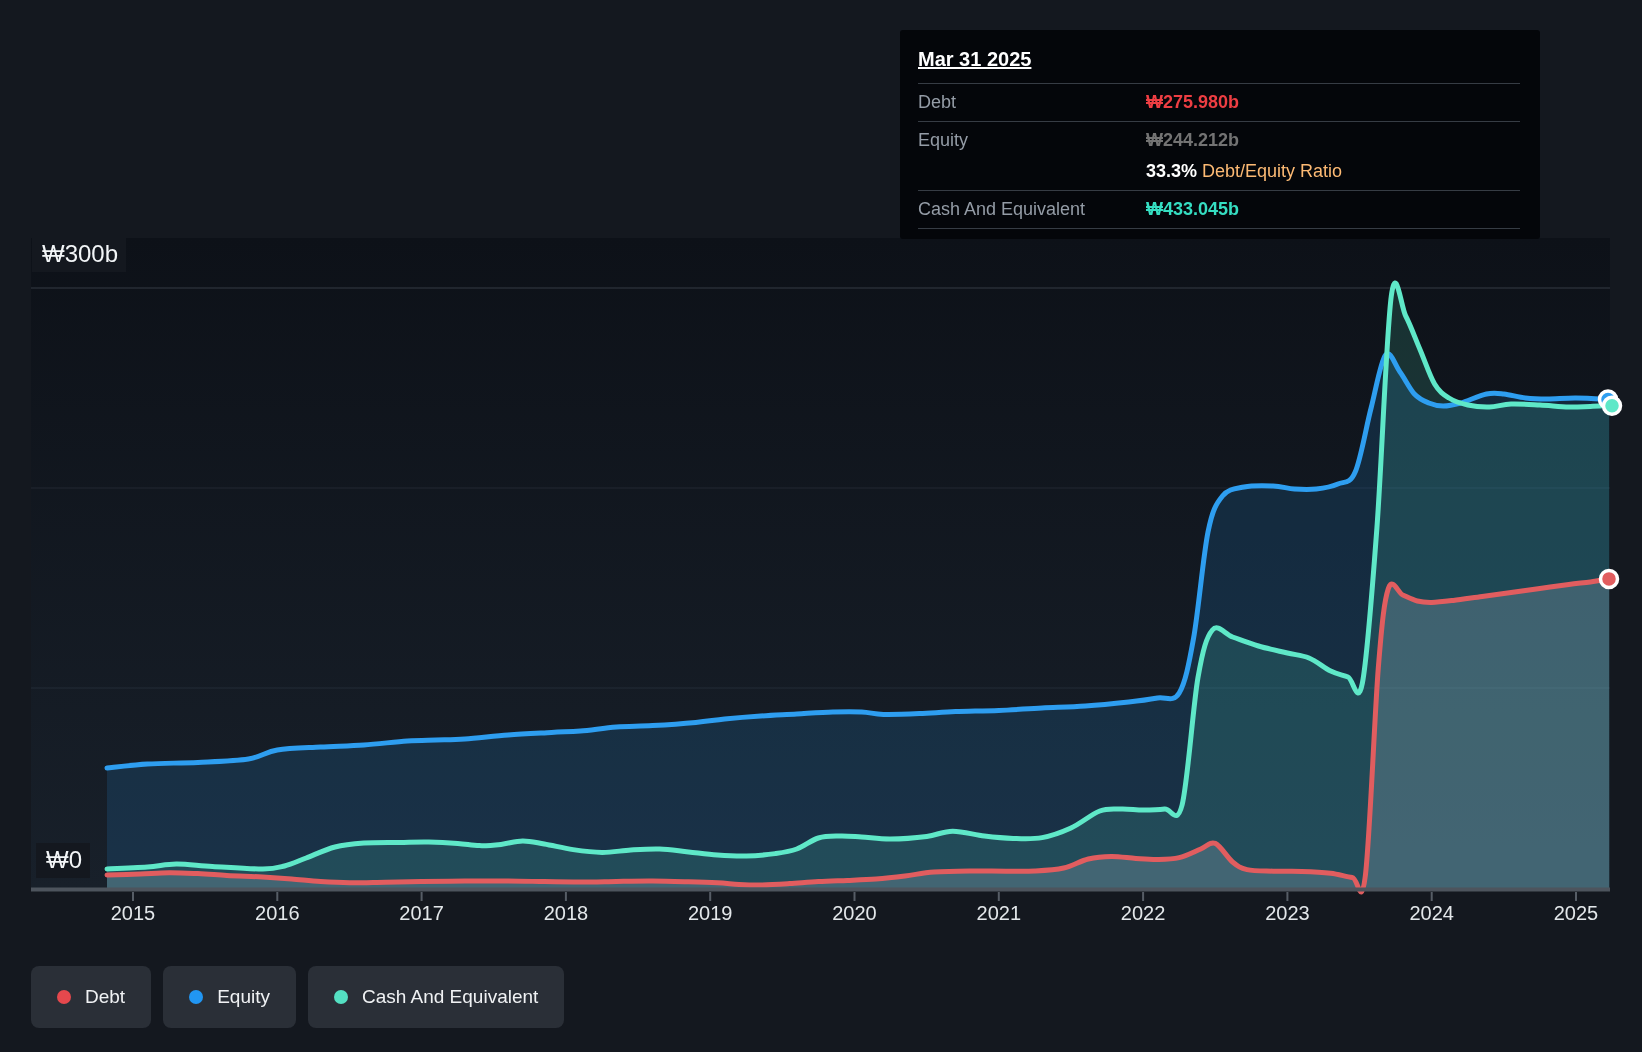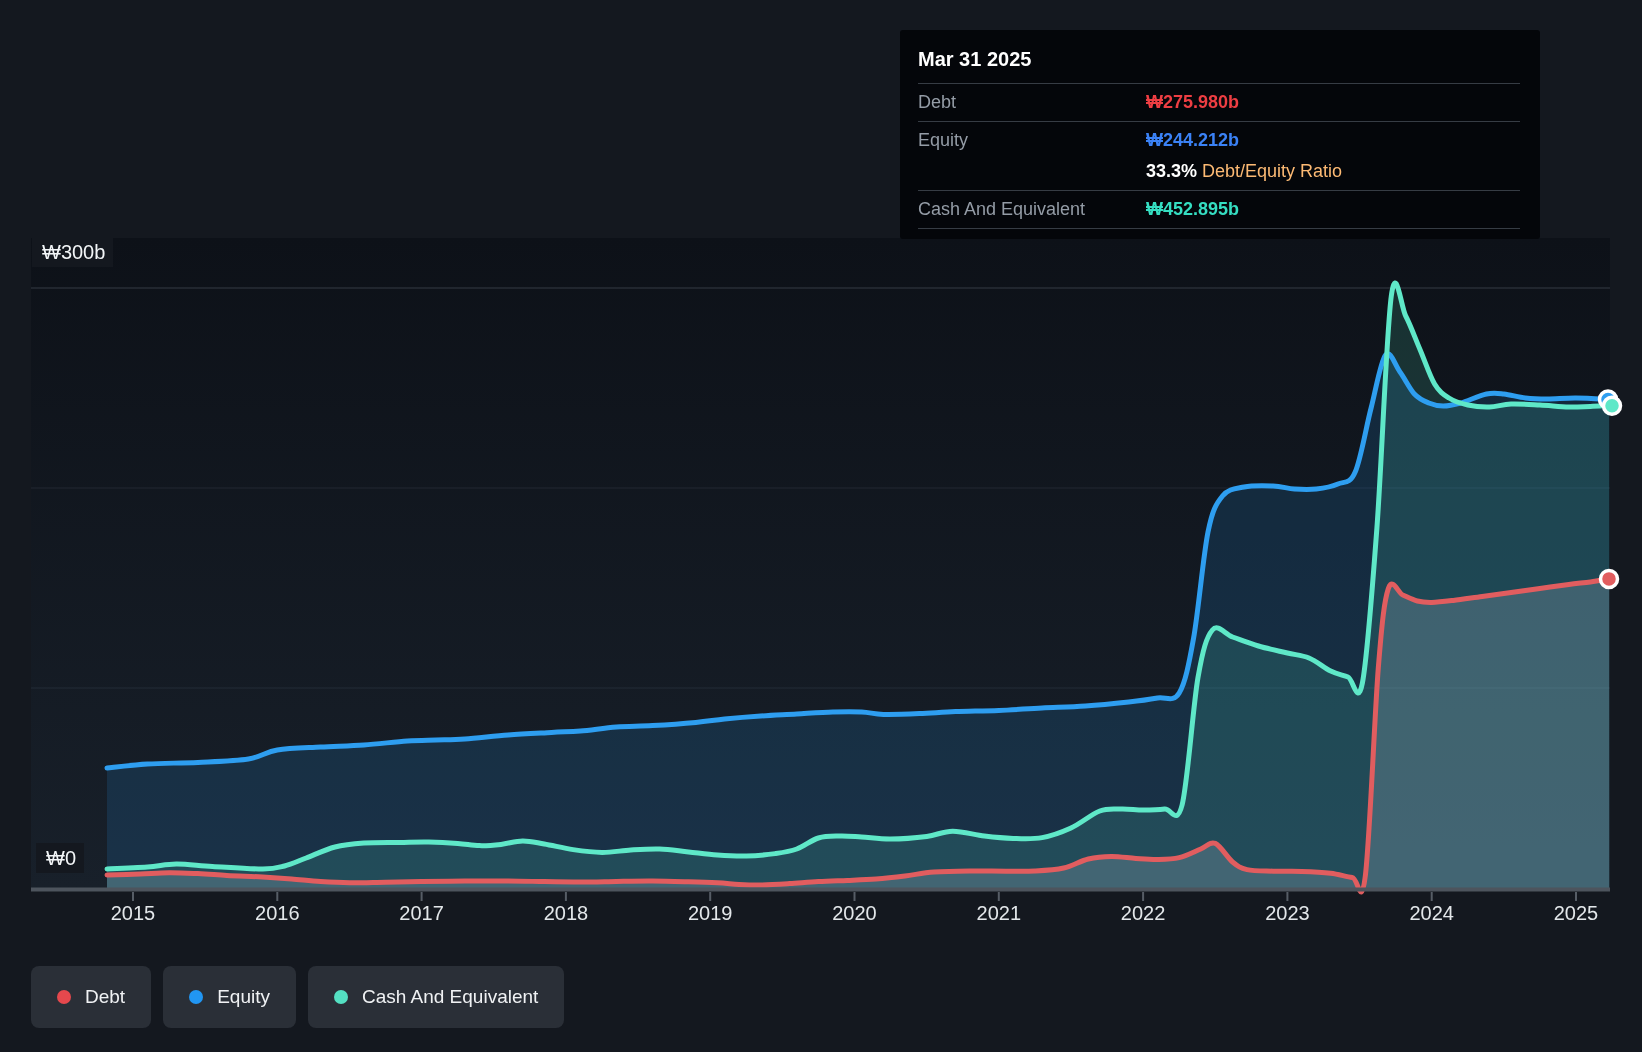--- a/index.html
+++ b/index.html
@@ -1,26 +1,26 @@
 <!DOCTYPE html>
 <html><head>
 <meta charset="utf-8">
 <style>
   html,body{margin:0;padding:0;background:#14181f;}
   .stage{position:relative;width:1642px;height:1052px;background:#14181f;overflow:hidden;
          font-family:"Liberation Sans","DejaVu Sans",sans-serif;}
   #chart{position:absolute;left:0;top:0;}
-  .ylabel{position:absolute;color:#f2f5f7;font-size:20px;font-weight:400;
+  .ylabel{position:absolute;color:#f2f5f7;font-size:24px;font-weight:400;
           background:#14181f;padding:3px 8px 3px 10px;line-height:1.2;}
   .ylabel.top{left:32px;top:237px;}
   .ylabel.zero{left:36px;top:843px;}
   .tooltip{position:absolute;left:900px;top:30px;width:640px;box-sizing:border-box;
            background:#04060a;border-radius:3px;padding:12px 20px 10px 18px;}
   .tt-title{color:#ffffff;font-size:20px;font-weight:700;padding:6px 0 12px 0;
-            border-bottom:1px solid #363c44;}
+            border-bottom:1px solid #363c44;text-decoration:underline;}
   .tt-row{display:flex;align-items:baseline;padding:8px 0;font-size:18px;border-bottom:1px solid #363c44;}
   .tt-row.noline{border-bottom:none;padding-bottom:2px;}
   .tt-row:last-child{border-bottom:1px solid #363c44;}
   .tt-label{width:228px;flex:0 0 228px;color:#949ca6;}
   .tt-value{font-weight:700;}
   .tt-ratio-val{color:#ffffff;font-weight:700;}
   .tt-ratio-lbl{color:#fdba74;font-weight:400;}
   .legend{position:absolute;left:31px;top:966px;display:flex;gap:12px;}
   .legend-btn{display:flex;align-items:center;gap:14px;height:62px;padding:0 26px;
               background:#2a2f37;border:none;border-radius:8px;cursor:pointer;
@@ -81,32 +81,32 @@
   <div class="ylabel zero">₩0</div>
 
   <div class="tooltip">
     <div class="tt-title">Mar 31 2025</div>
     <div class="tt-row">
       <span class="tt-label">Debt</span>
       <span class="tt-value" id="tt-debt" style="color: rgb(238, 62, 67);">₩275.980b</span>
     </div>
     <div class="tt-row noline">
       <span class="tt-label">Equity</span>
-      <span class="tt-value" id="tt-equity" style="color: #3b82f6; text-align: right;">₩244.212b</span>
+      <span class="tt-value" id="tt-equity" style="color: #737373; text-align: right;">₩244.212b</span>
     </div>
     <div class="tt-row">
       <span class="tt-label"></span>
       <span>
         <span class="tt-ratio-val">33.3%</span>
         <span class="tt-ratio-lbl">Debt/Equity Ratio</span>
       </span>
     </div>
     <div class="tt-row">
       <span class="tt-label">Cash And Equivalent</span>
-      <span class="tt-value" id="tt-cash" style="color: rgb(53, 222, 194);">₩452.895b</span>
+      <span class="tt-value" id="tt-cash" style="color: rgb(53, 222, 194);">₩433.045b</span>
     </div>
   </div>
 
   <div class="legend">
     <button class="legend-btn">
       <span class="legend-dot" id="dot-0" style="background: rgb(229, 72, 77);"></span>
       <span>Debt</span>
     </button>
     <button class="legend-btn">
       <span class="legend-dot" id="dot-1" style="background: rgb(33, 150, 243);"></span>

